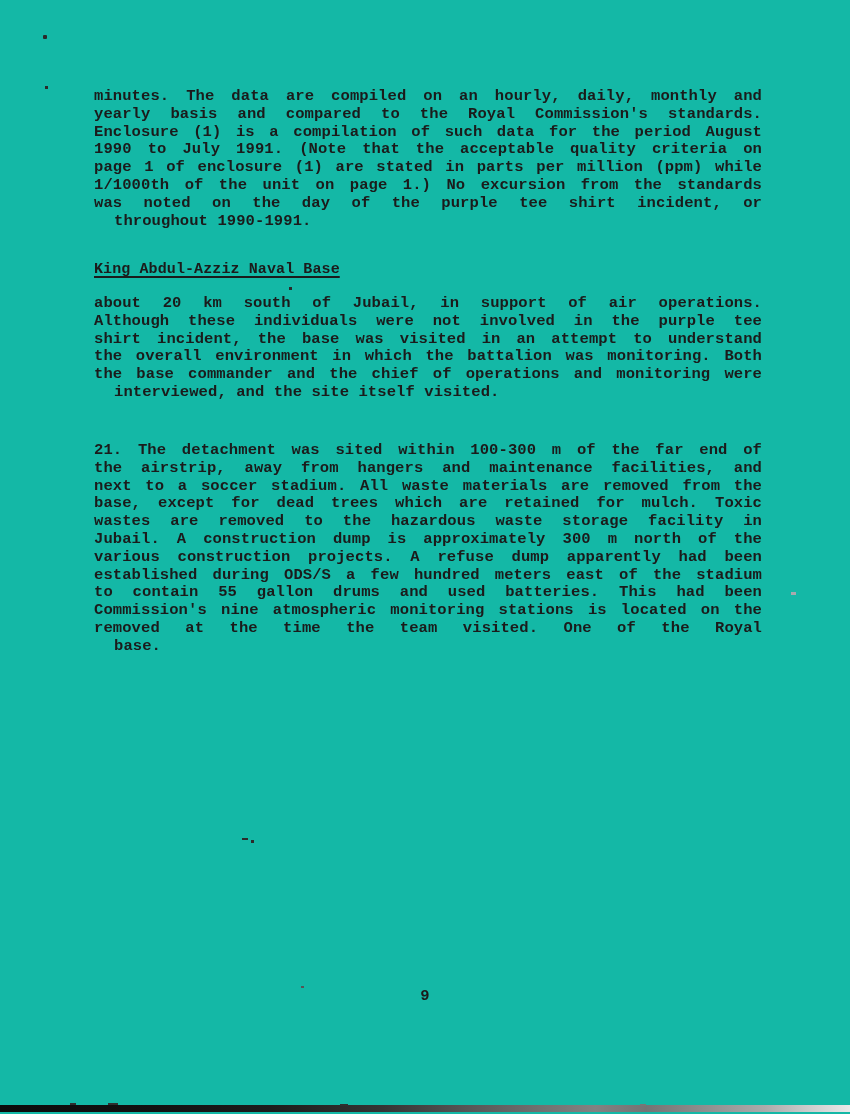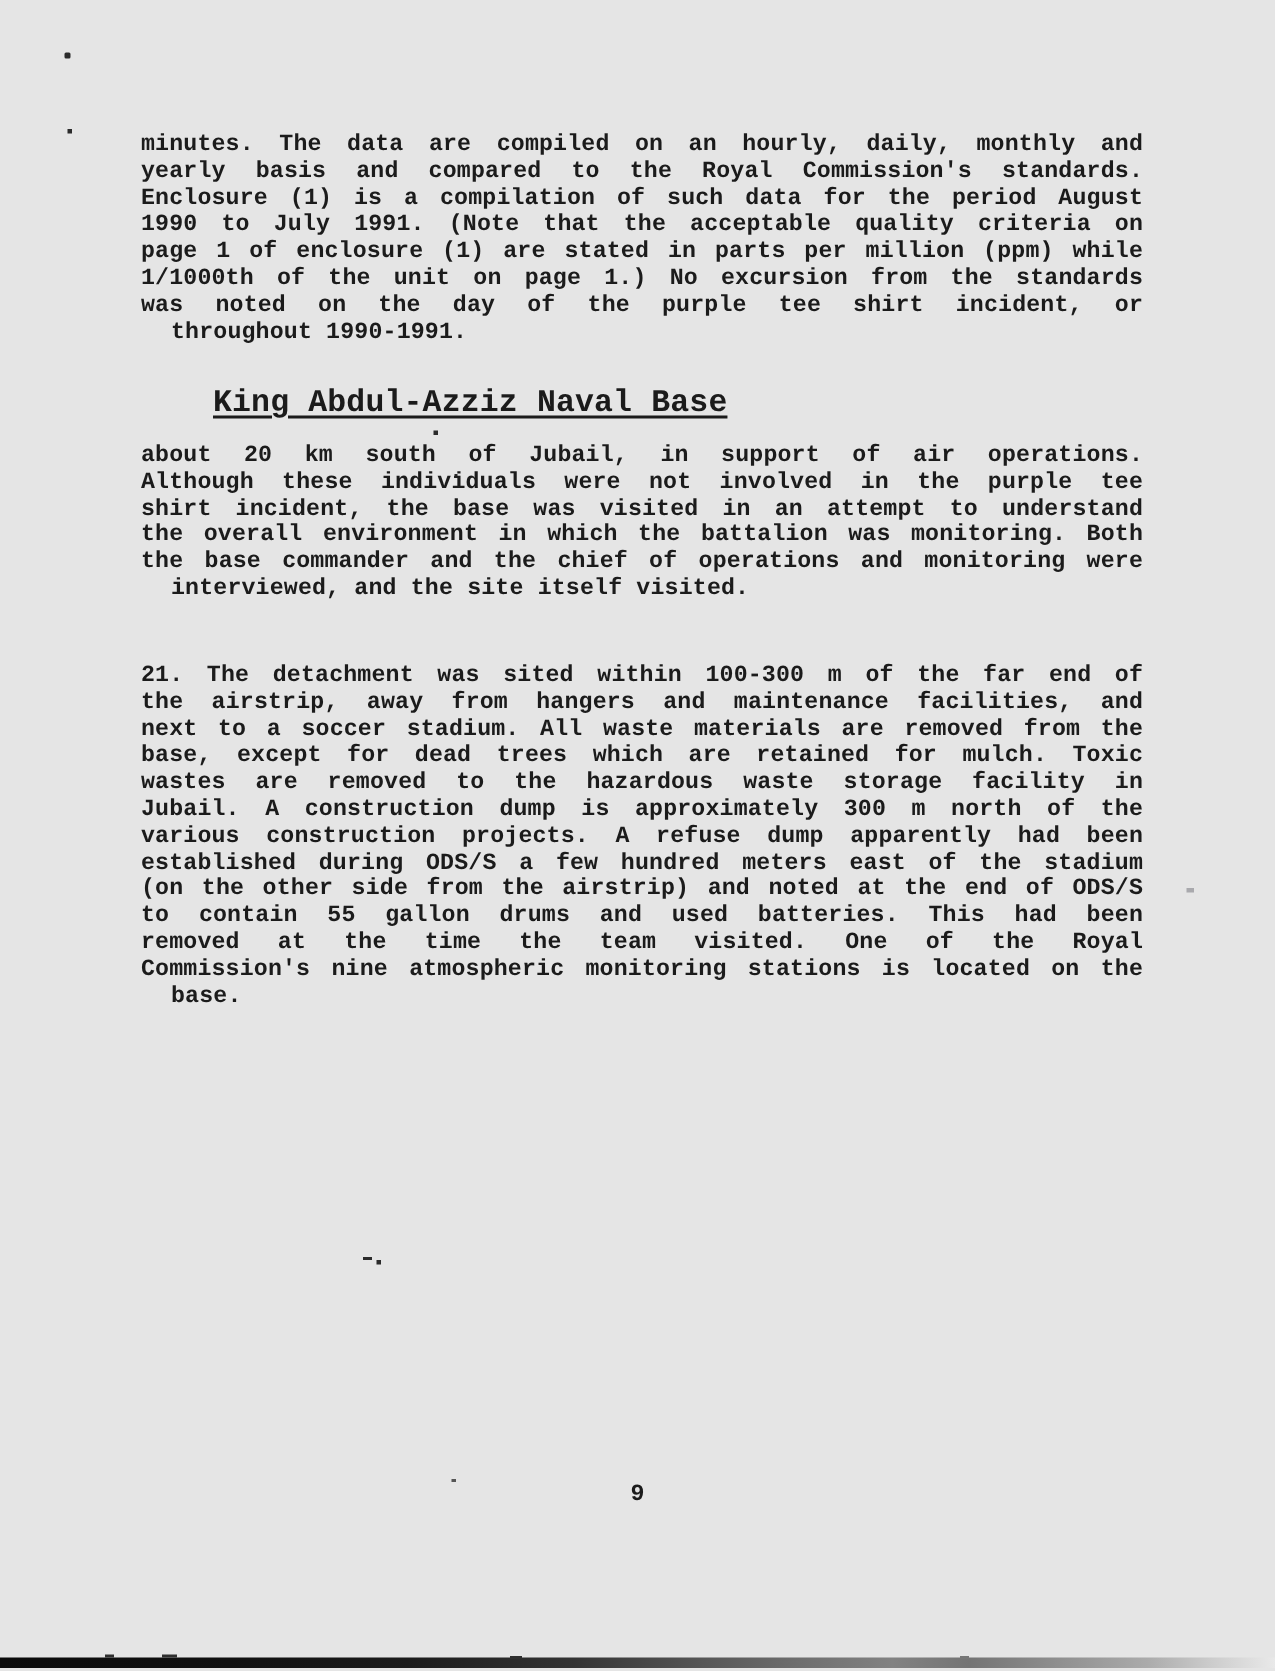--- a/index.html
+++ b/index.html
@@ -4,21 +4,21 @@
 <style>
   html, body {
     margin: 0;
     padding: 0;
     background: #ffffff;
   }
   .page {
     position: relative;
     width: 850px;
     height: 1114px;
-    background: #e5e5e5;
+    background: #14b8a6;
     overflow: hidden;
     font-family: "Liberation Mono", "DejaVu Sans Mono", monospace;
     color: #1b1b1b;
   }
   .para {
     position: absolute;
     left: 94px;
     width: 668px;
     font-size: 15.5px;
     font-weight: 700;
@@ -31,28 +31,27 @@
   }
   .line.last {
     text-align: justify;
     text-align-last: left;
     margin-left: 20px;
   }
   .heading {
     position: absolute;
     left: 94px;
     top: 261px;
-    font-size: 21px;
+    font-size: 15px;
     font-weight: 700;
     line-height: 17.8px;
     letter-spacing: 0.1px;
     text-decoration: underline;
     text-decoration-thickness: 1.5px;
     text-underline-offset: 3px;
-    margin-left: 48px;
   }
   .page-number {
     position: absolute;
     left: 403px;
     top: 987px;
     width: 44px;
     text-align: center;
     font-size: 15.5px;
     font-weight: 700;
   }
@@ -114,24 +113,23 @@
 
   <div class="para" style="top:442px;">
       <div class="line">21.  The detachment was sited within 100-300 m of the far end of</div>
       <div class="line">the airstrip, away from hangers and maintenance facilities, and</div>
       <div class="line">next to a soccer stadium.  All waste materials are removed from the</div>
       <div class="line">base, except for dead trees which are retained for mulch.  Toxic</div>
       <div class="line">wastes are removed to the hazardous waste storage facility in</div>
       <div class="line">Jubail.  A construction dump is approximately 300 m north of the</div>
       <div class="line">various construction projects.  A refuse dump apparently had been</div>
       <div class="line">established during ODS/S a few hundred meters east of the stadium</div>
-      <div class="line">(on the other side from the airstrip) and noted at the end of ODS/S</div>
       <div class="line">to contain 55 gallon drums and used batteries.  This had been</div>
+      <div class="line">Commission's nine atmospheric monitoring stations is located on the</div>
       <div class="line">removed at the time the team visited.  One of the Royal</div>
-      <div class="line">Commission's nine atmospheric monitoring stations is located on the</div>
       <div class="line last">base.</div>
     </div>
 
   <div class="page-number">9</div>
 
   <div class="scan-bar"></div>
   <div class="scan-speck" style="left:70px; top:1103px; width:6px; height:2px;"></div>
   <div class="scan-speck" style="left:108px; top:1103px; width:10px; height:2px;"></div>
   <div class="scan-speck" style="left:340px; top:1104px; width:8px; height:2px;"></div>
   <div class="scan-speck" style="left:640px; top:1104px; width:6px; height:2px; background:#777;"></div>

